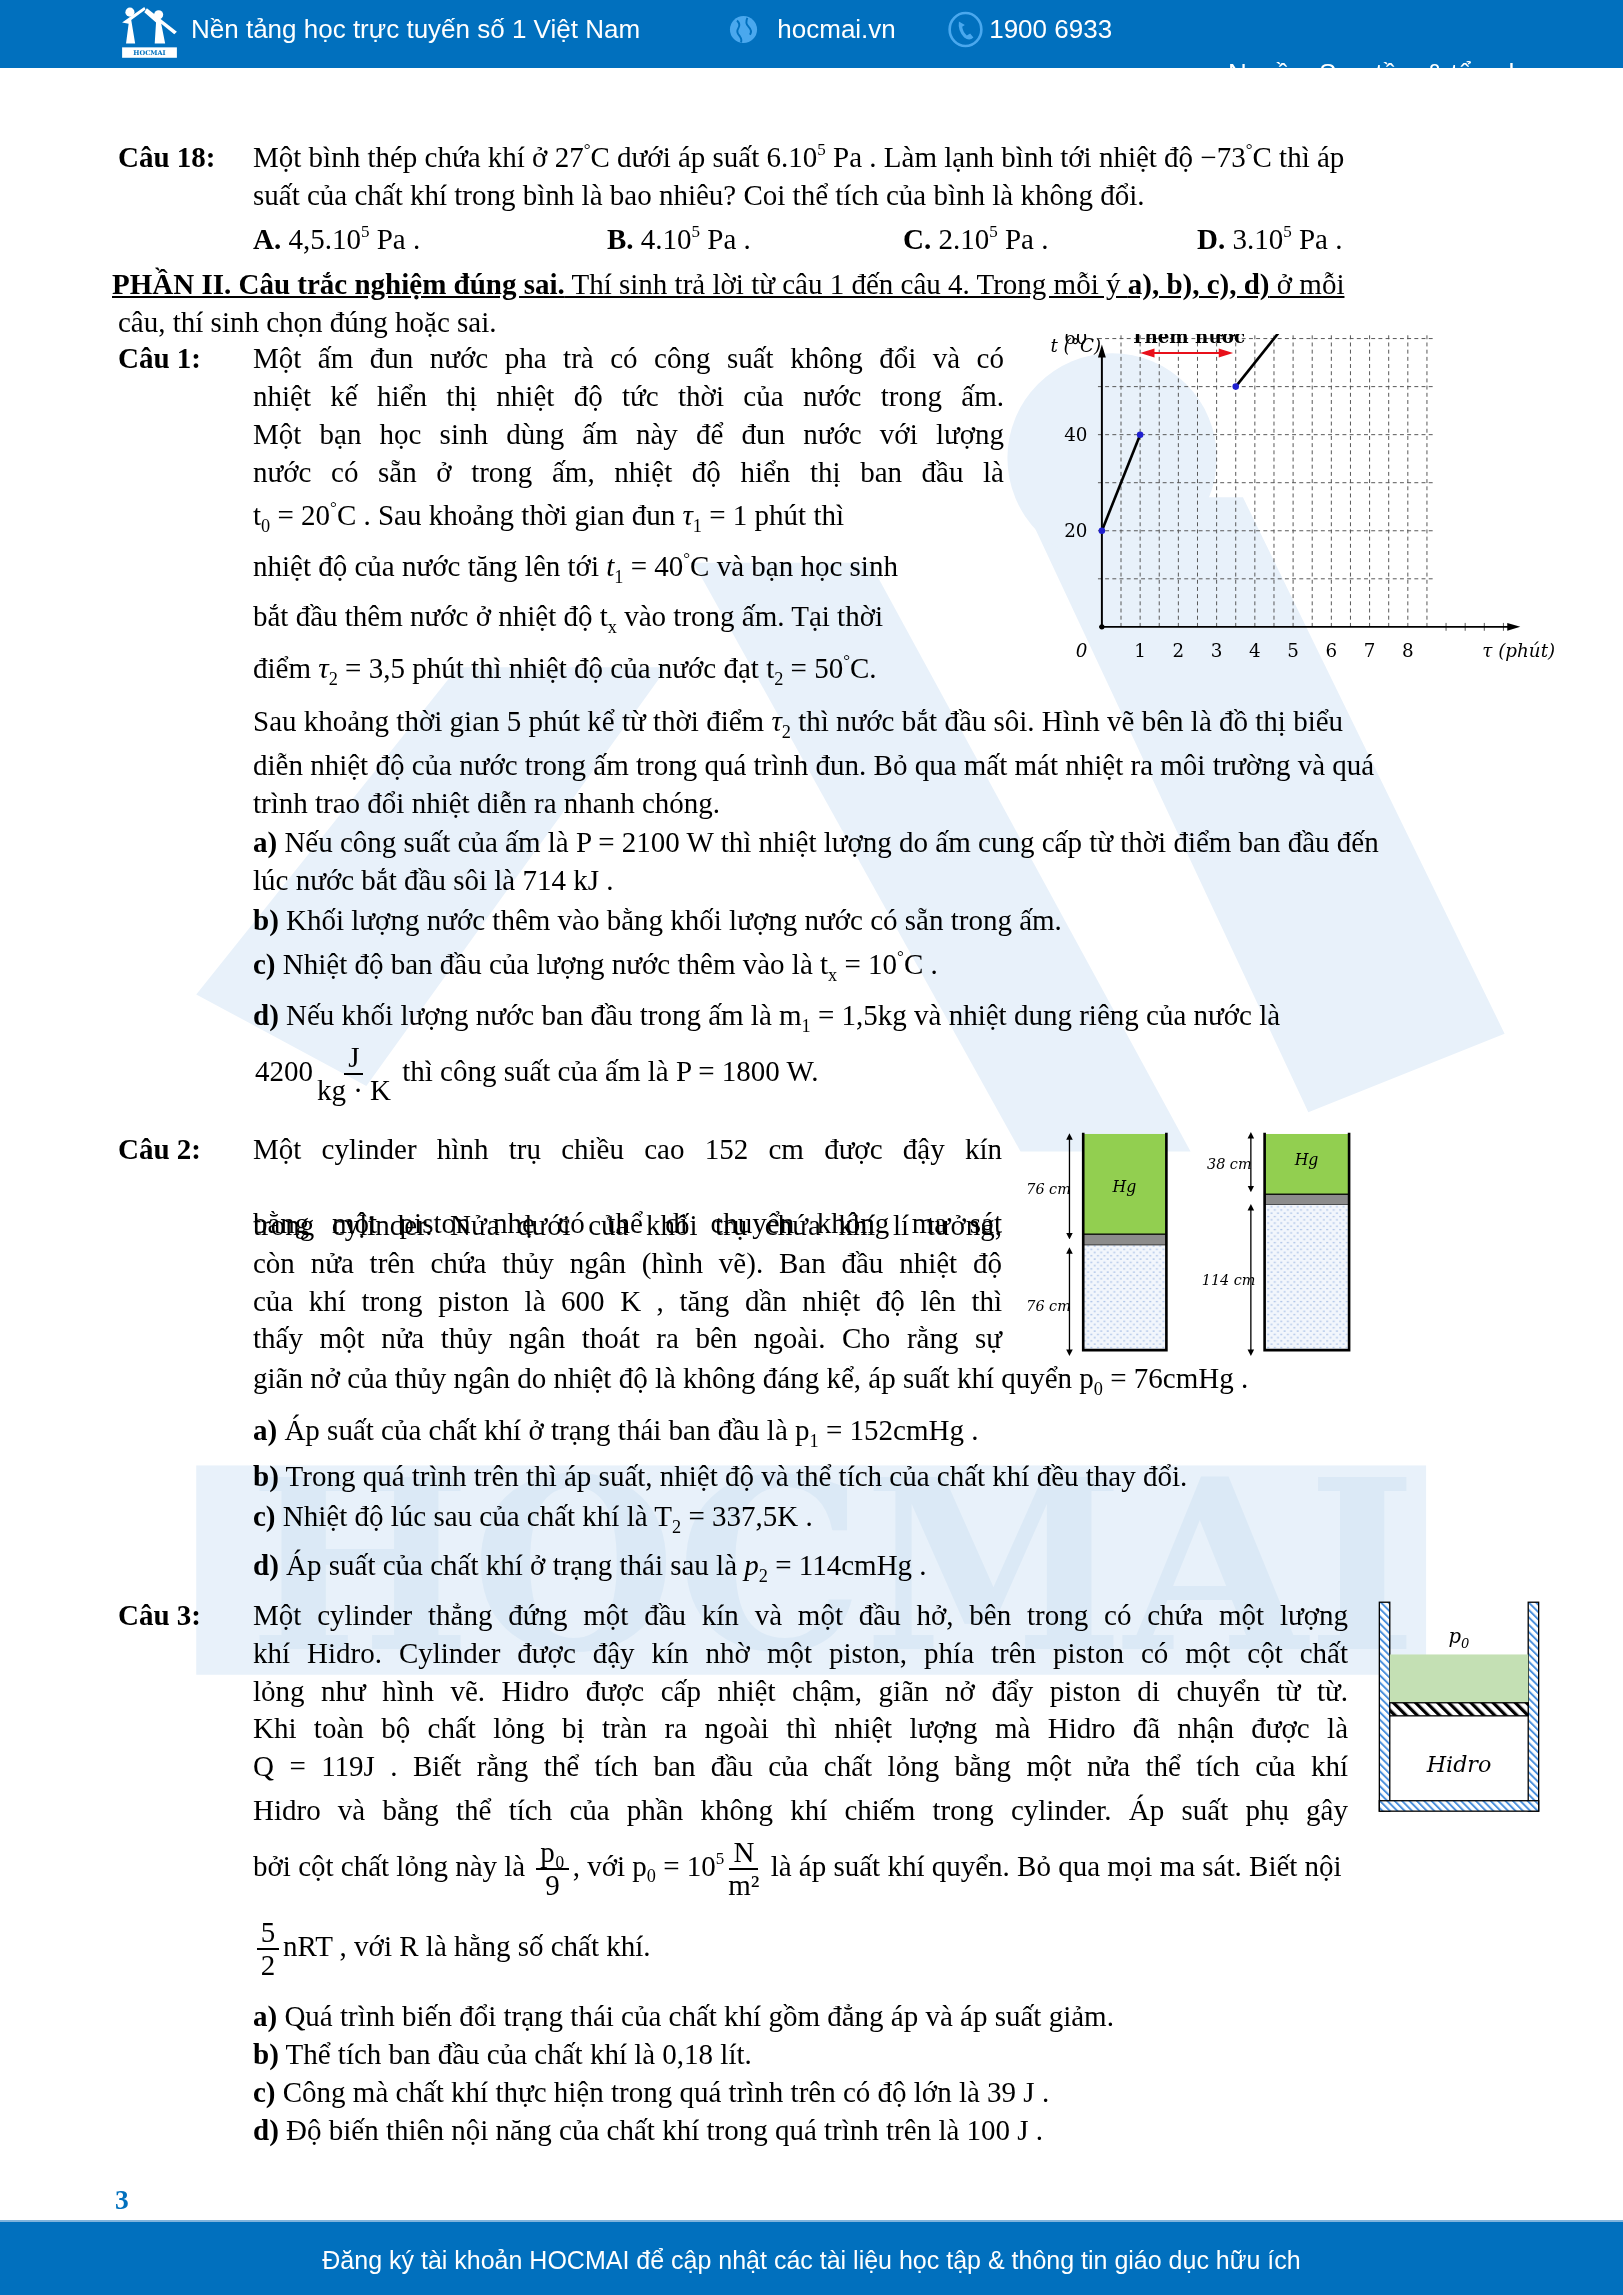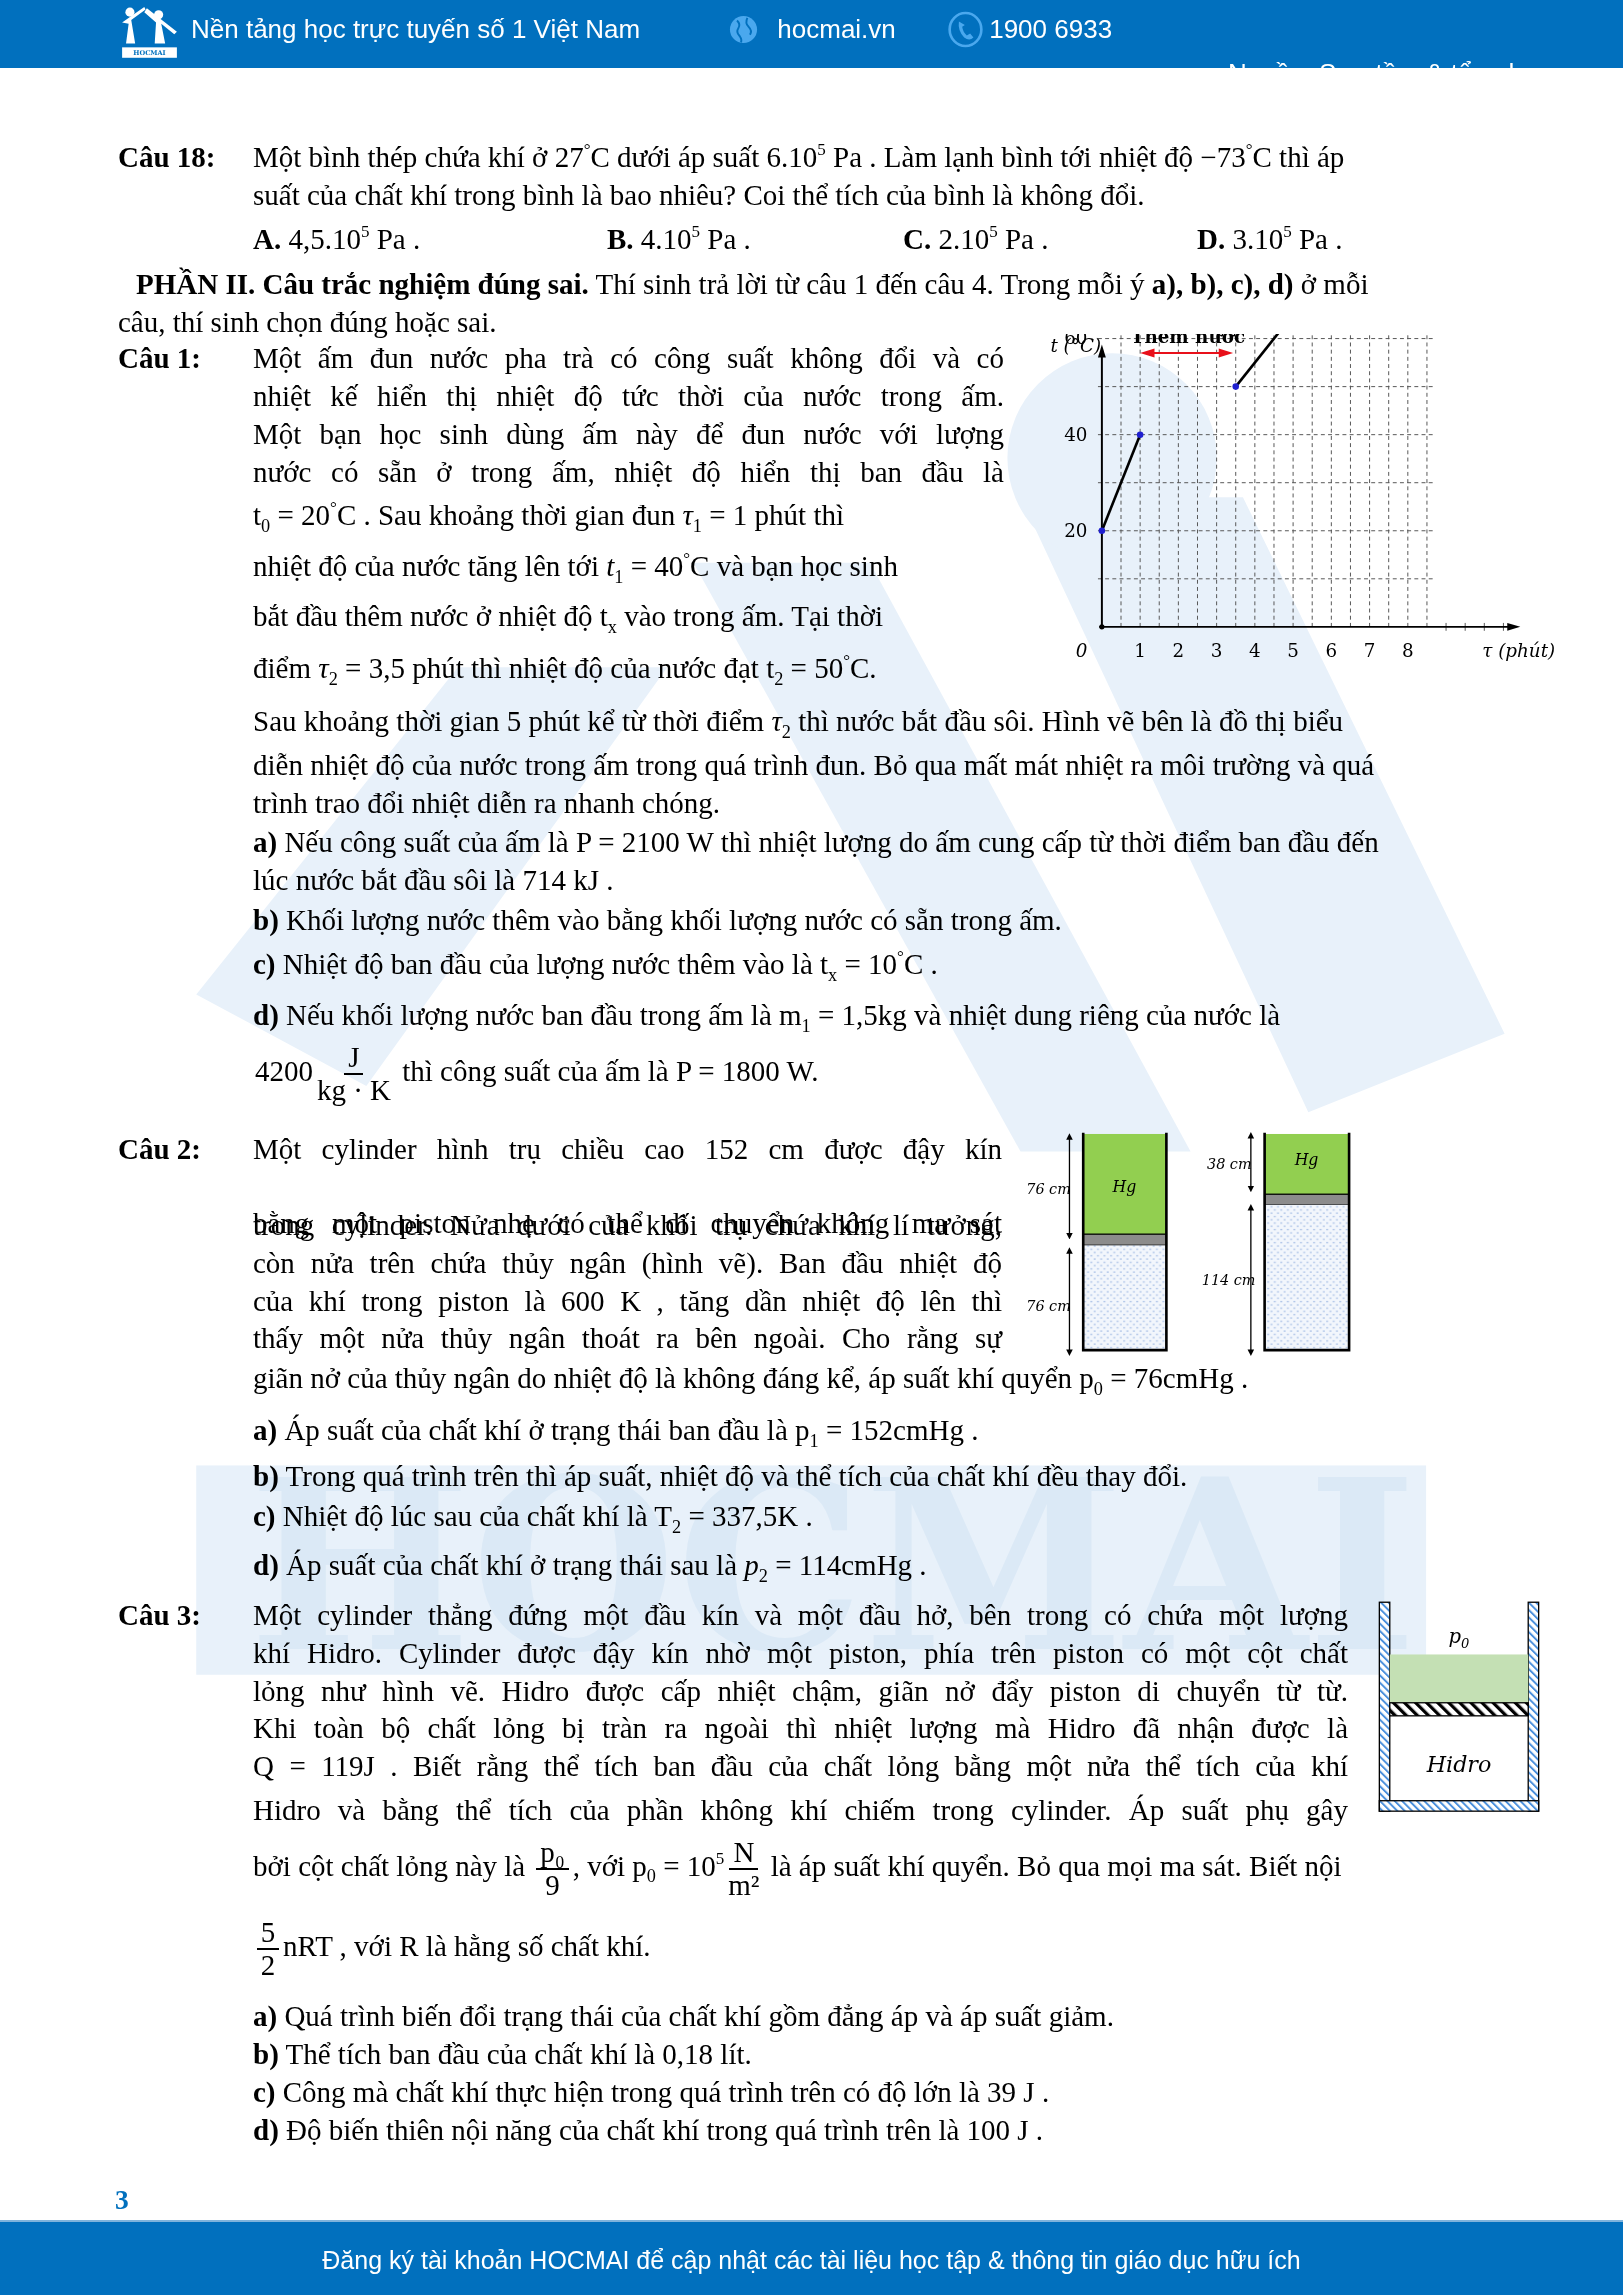--- a/index.html
+++ b/index.html
@@ -83,21 +83,21 @@
   <div class="abs" style="left:607px; top:221px;">
     <span class="b">B.</span> <span>4.10</span><sup>5</sup><span> Pa .</span>
   </div>
   <div class="abs" style="left:903px; top:221px;">
     <span class="b">C.</span> <span>2.10</span><sup>5</sup><span> Pa .</span>
   </div>
   <div class="abs" style="left:1197px; top:221px;">
     <span class="b">D.</span> <span>3.10</span><sup>5</sup><span> Pa .</span>
   </div>
 
-  <div class="abs" style="left:136px; top:266px;">
+  <div class="abs" style="left:112px; top:266px;text-decoration:underline;">
     <span class="b">PHẦN II. Câu trắc nghiệm đúng sai.</span><span> Thí sinh trả lời từ câu 1 đến câu 4. Trong mỗi ý </span><span class="b">a), b), c), d)</span><span> ở mỗi</span>
   </div>
   <div class="abs" style="left:118px; top:304px;font-family:Liberation Serif, serif;">câu, thí sinh chọn đúng hoặc sai.</div>
 
   <div class="abs qlabel" style="left:118px; top:340px;">Câu 1:</div>
   <div class="abs just" style="left:253px; top:340px; width:751px;">Một ấm đun nước pha trà có công suất không đổi và có</div>
   <div class="abs just" style="left:253px; top:378px; width:751px;">nhiệt kế hiển thị nhiệt độ tức thời của nước trong ấm.</div>
   <div class="abs just" style="left:253px; top:416px; width:751px;">Một bạn học sinh dùng ấm này để đun nước với lượng</div>
   <div class="abs just" style="left:253px; top:454px; width:751px;">nước có sẵn ở trong ấm, nhiệt độ hiển thị ban đầu là</div>
   <div class="abs" style="left:253px; top:497px;">

